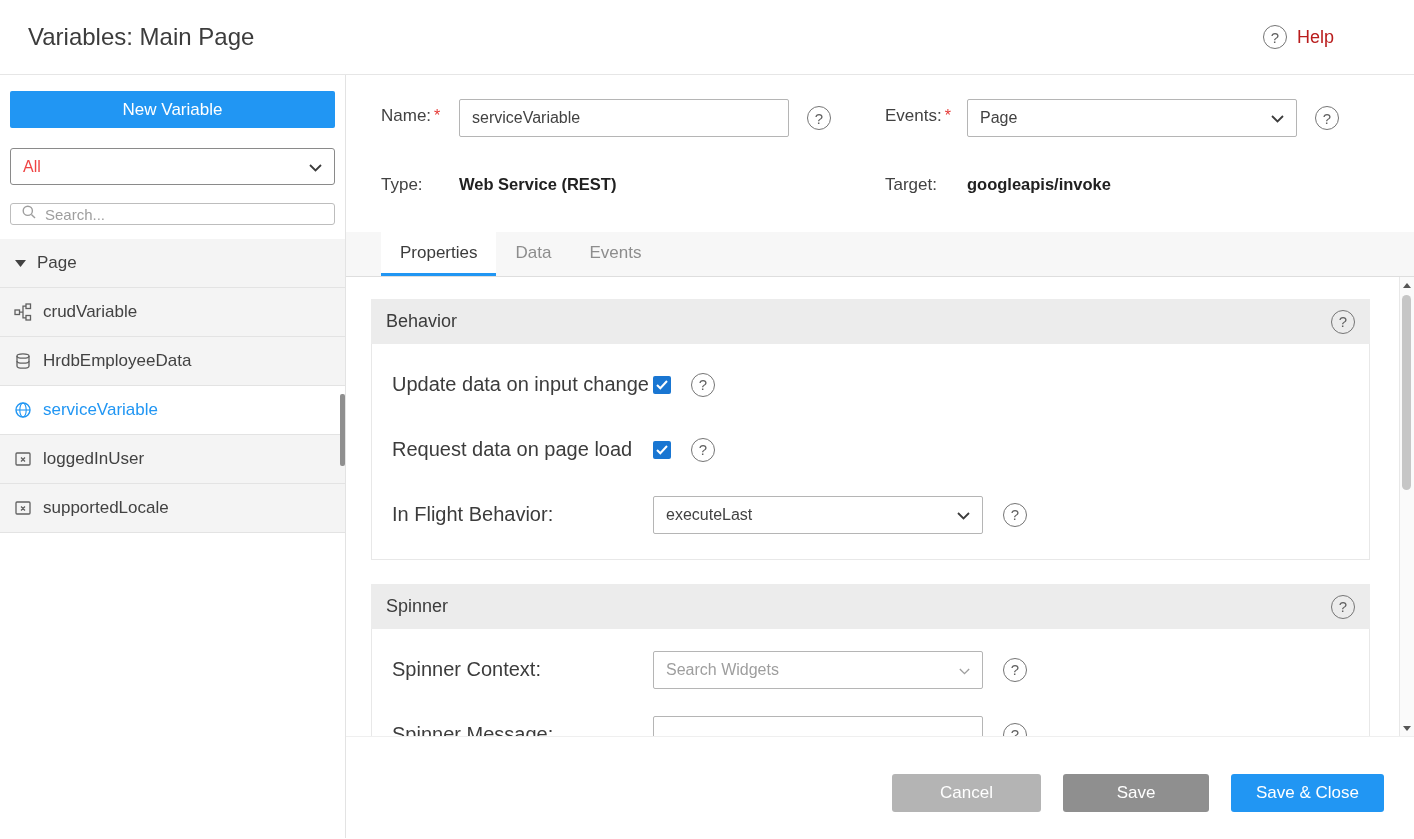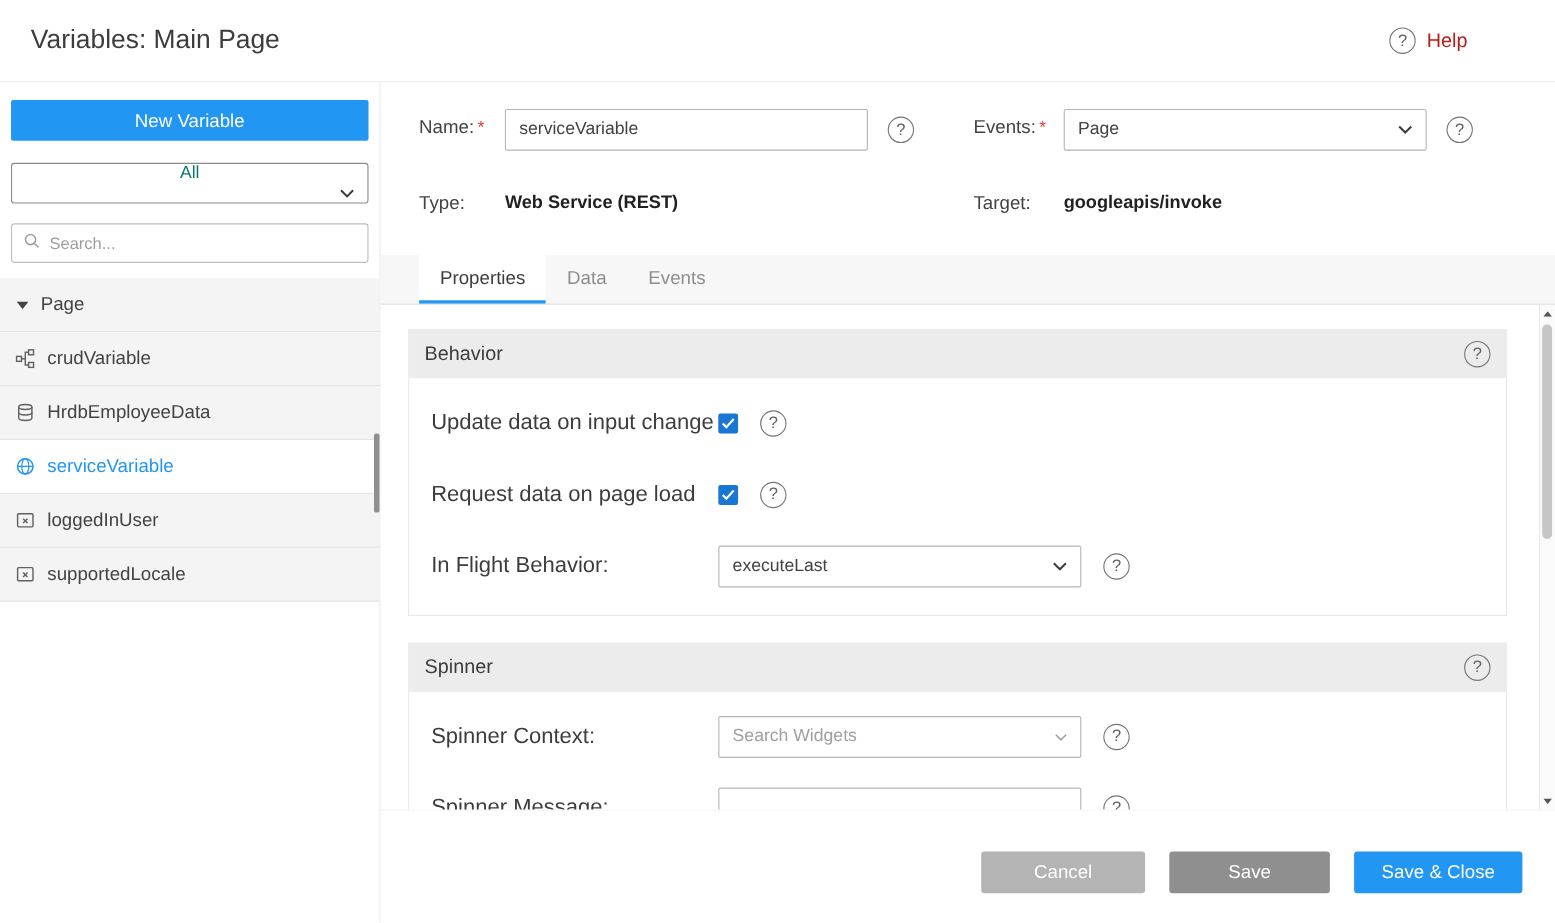--- a/index.html
+++ b/index.html
@@ -22,24 +22,24 @@
   
   .body { display: flex; height: 763px; }
 
   
   .sidebar { position: relative; width: 346px; border-right: 1px solid #e3e3e3; background: #fff; flex: 0 0 auto; }
   .sidebar-top { padding: 16px 10px 0 10px; }
   .new-variable-btn { width: 100%; height: 37px; background: #2196f3; color: #fff;
                       font-size: 17px; border: none; border-radius: 2px; cursor: pointer;
                       font-family: "Liberation Sans", sans-serif; }
   .filter-select { margin-top: 20px; height: 37px; border: 1px solid #8a8a8a; border-radius: 3px;
-                   display: flex; align-items: center; padding: 0 12px; font-size: 16px; color: #0f766e;
-                   background: #fff; cursor: pointer; flex-direction: column; }
+                   display: flex; align-items: center; padding: 0 12px; font-size: 16px; color: #ef4444;
+                   background: #fff; cursor: pointer; }
   .filter-select .chev { margin-left: auto; }
-  .search-box { margin-top: 18px; height: 36px; border: 1px solid #bdbdbd; border-radius: 3px;
+  .search-box { margin-top: 18px; height: 22px; border: 1px solid #bdbdbd; border-radius: 3px;
                 display: flex; align-items: center; padding: 0 10px; gap: 8px; background: #fff; }
   .search-box input { border: none; outline: none; flex: 1; font-size: 15px; color: #424242;
                       font-family: "Liberation Sans", sans-serif; background: transparent; }
   .search-box input::placeholder { color: #9e9e9e; }
 
   .tree { margin-top: 14px; }
   .tree-item { height: 49px; display: flex; align-items: center; gap: 11px;
                padding-left: 14px; background: #f4f4f4; border-bottom: 1px solid #e3e3e3;
                font-size: 17px; color: #424242; cursor: pointer; }
   .tree-item.selected { background: #fff; color: #2196f3; }

